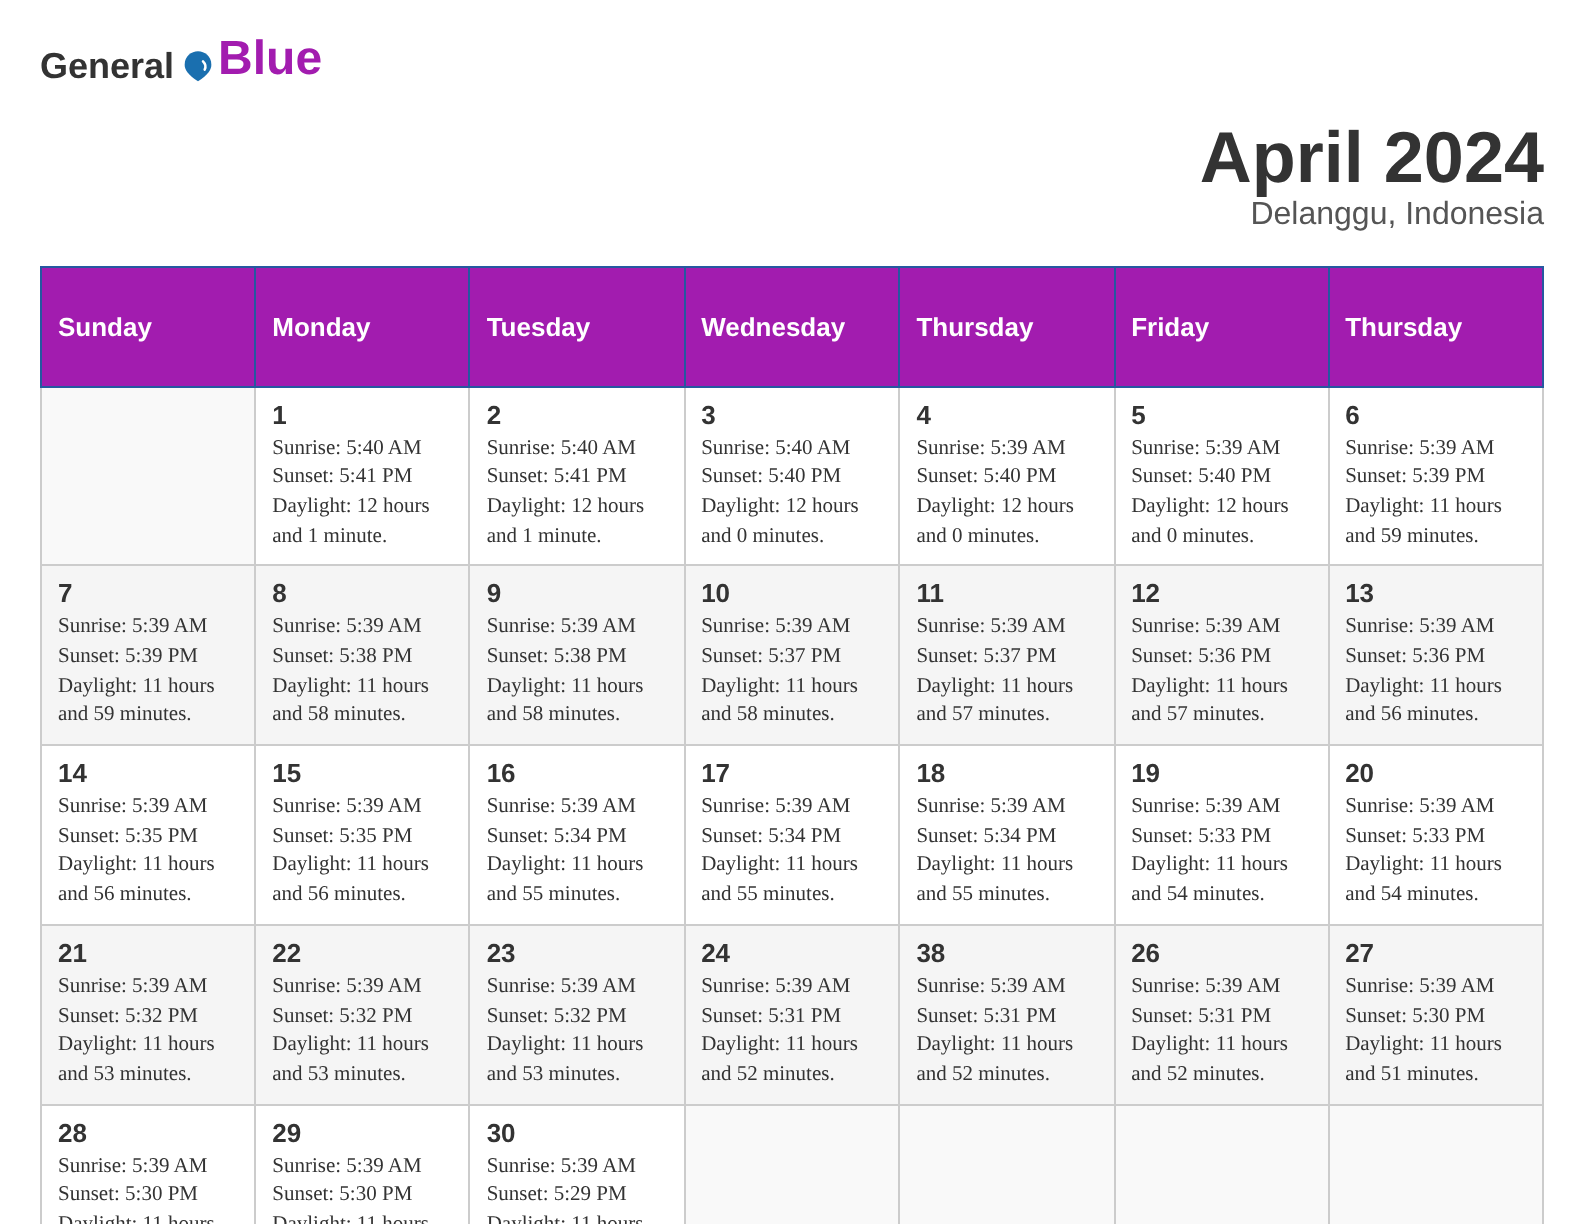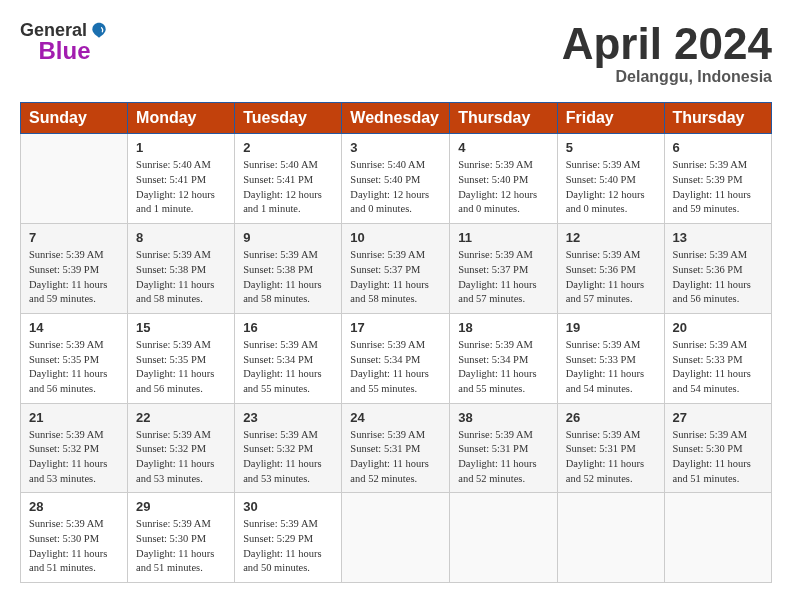--- a/index.html
+++ b/index.html
@@ -33,41 +33,41 @@
     }
     .logo-icon {
       width: 20px;
       height: 20px;
       margin-left: 2px;
     }
     .title-section {
       text-align: right;
     }
     .month-title {
-      font-size: 44px;
+      font-size: 36px;
       font-weight: bold;
       color: #333;
       line-height: 1.1;
+      margin-top: 39px;
     }
     .location-title {
       font-size: 16px;
       color: #555;
-      font-weight: bold;
     }
     .calendar-table {
       width: 100%;
       border-collapse: collapse;
       border: 1px solid #ccc;
     }
     .calendar-table th {
-      background-color: #c2410c;
+      background-color: #a21caf;
       color: #fff;
-      font-size: 16px;
-      font-weight: bold;
-      padding: 6px 8px;
+      font-size: 13px;
+      font-weight: bold;
+      padding: 22px 8px;
       text-align: left;
       border: 1px solid #2558a0;
     }
     .calendar-table td {
       vertical-align: top;
       padding: 6px 8px;
       border: 1px solid #ccc;
       width: 108px;
       font-size: 11px;
       color: #333;
@@ -96,21 +96,21 @@
     }
     .week-row td {
       height: 80px;
     }
   </style>
 </head>
 <body>
 
 <div class="header-section">
   <div class="logo">
-    <div style="display:flex;flex-direction:column;align-items:center;">
+    <div style="display:flex;flex-direction:row;align-items:flex-end;">
       <div style="display:flex;align-items:center;">
         <span class="logo-text-general">General</span>
         <svg class="logo-icon" viewBox="0 0 24 24" xmlns="http://www.w3.org/2000/svg">
           <path d="M12 2C8 2 4 5 4 10c0 3 2 6 8 10 6-4 8-7 8-10 0-5-4-8-8-8z" fill="#1a6faf"></path>
           <path d="M15 8c1 1 2 3 1 5" stroke="#fff" stroke-width="1.5" fill="none" stroke-linecap="round"></path>
         </svg>
       </div>
       <span class="logo-text-blue" style="margin-top:-4px;">Blue</span>
     </div>
   </div>

